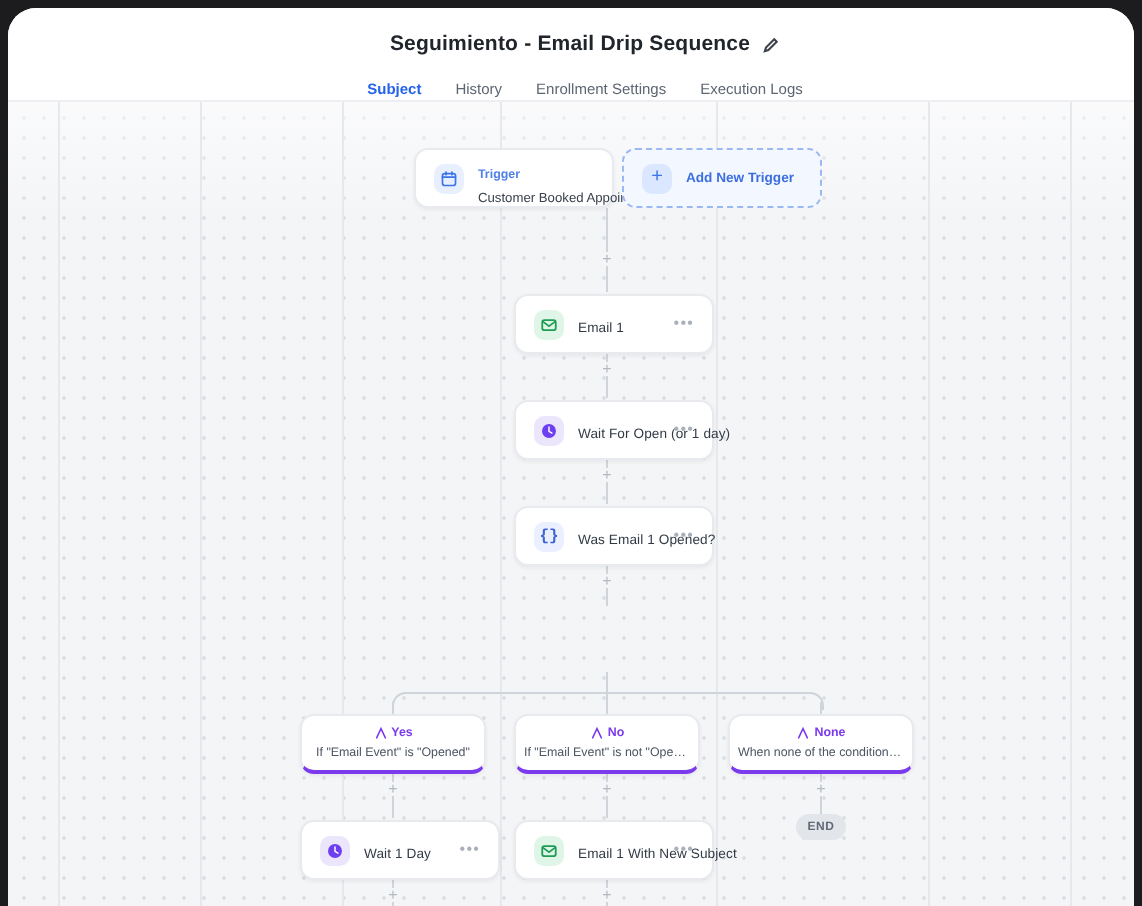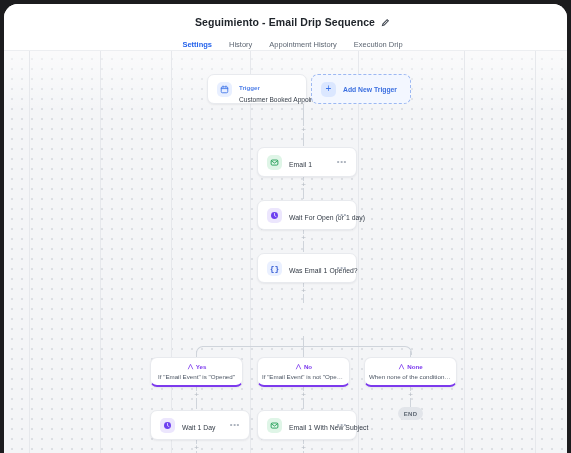--- a/index.html
+++ b/index.html
@@ -153,24 +153,24 @@
   <div class="header">
     <div class="title-row">
       <span class="title-text">Seguimiento - Email Drip Sequence</span>
       <span class="edit-icon">
         <svg viewBox="0 0 16 16" fill="none" stroke="#3b424c" stroke-width="1.8" stroke-linecap="round">
           <path d="M2.5 13.5l1-3.2 7.4-7.4 2.2 2.2-7.4 7.4z"></path>
         </svg>
       </span>
     </div>
     <div class="tabs">
-      <div class="tab active">Settings</div>
+      <div class="tab active">Subject</div>
       <div class="tab">History</div>
-      <div class="tab">Appointment History</div>
-      <div class="tab">Execution Drip</div>
+      <div class="tab">Enrollment Settings</div>
+      <div class="tab">Execution Logs</div>
     </div>
   </div>
 
   <div class="canvas">
 
     <div class="guide" style="left:25px;"></div>
     <div class="guide" style="left:96px;"></div>
     <div class="guide" style="left:167px;"></div>
     <div class="guide" style="left:246px;"></div>
     <div class="guide" style="left:354px;"></div>

